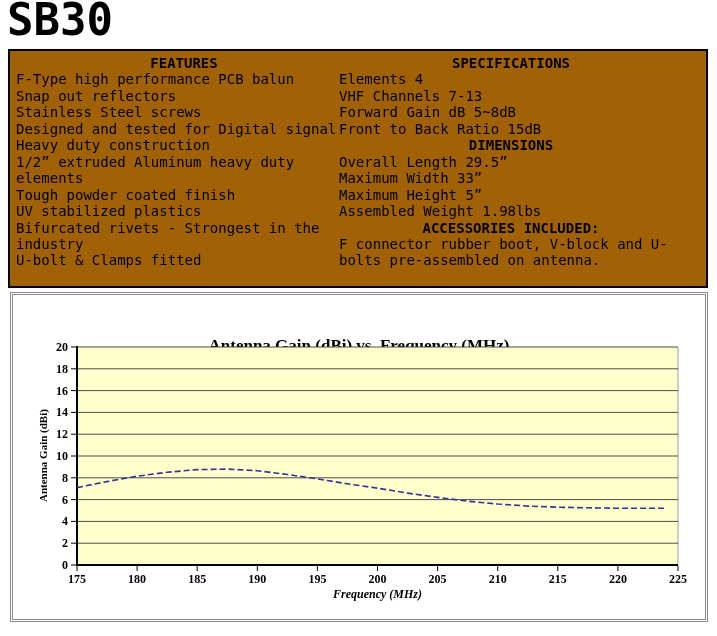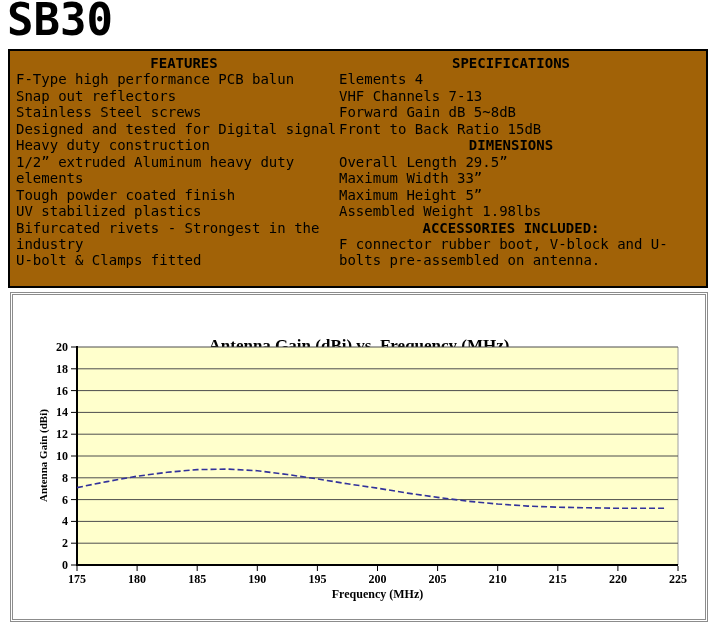--- a/index.html
+++ b/index.html
@@ -19,21 +19,21 @@
   .chart-box{position:absolute;left:10px;top:292px;width:698px;height:330px;
              border:3px double #8c8c8c;box-sizing:border-box;background:#fff;}
   .chart-title{position:absolute;left:0;top:5px;width:692px;text-align:center;
                font-family:"Liberation Serif",serif;font-weight:bold;font-size:17px;margin-top:36px;}
   .y-axis-label{position:absolute;left:22px;top:52px;height:218px;width:16px;
                 display:flex;align-items:center;justify-content:center;
                 writing-mode:vertical-rl;transform:rotate(180deg);
                 font-family:"Liberation Serif",serif;font-weight:bold;font-size:11px;
                 white-space:nowrap;}
   .x-axis-label{position:absolute;left:64px;top:292px;width:601px;text-align:center;
-                font-family:"Liberation Serif",serif;font-weight:bold;font-size:12px;}
+                font-family:"Liberation Serif",serif;font-weight:bold;font-size:12px;font-style:italic;}
   #chart-svg{position:absolute;left:0;top:0;}
   text.tick{font-family:"Liberation Serif",serif;font-weight:bold;font-size:12px;fill:#000;}
 </style>
 </head>
 <body>
 
 <div class="page-title">SB30</div>
 
 <div class="info-box">
   <div class="col col-left" id="features-col"><div class="hd">FEATURES</div><div class="ln">F-Type high performance PCB balun</div><div class="ln">Snap out reflectors</div><div class="ln">Stainless Steel screws</div><div class="ln">Designed and tested for Digital signal</div><div class="ln">Heavy duty construction</div><div class="ln">1/2” extruded Aluminum heavy duty</div><div class="ln">elements</div><div class="ln">Tough powder coated finish</div><div class="ln">UV stabilized plastics</div><div class="ln">Bifurcated rivets - Strongest in the</div><div class="ln">industry</div><div class="ln">U-bolt &amp; Clamps fitted</div></div>

